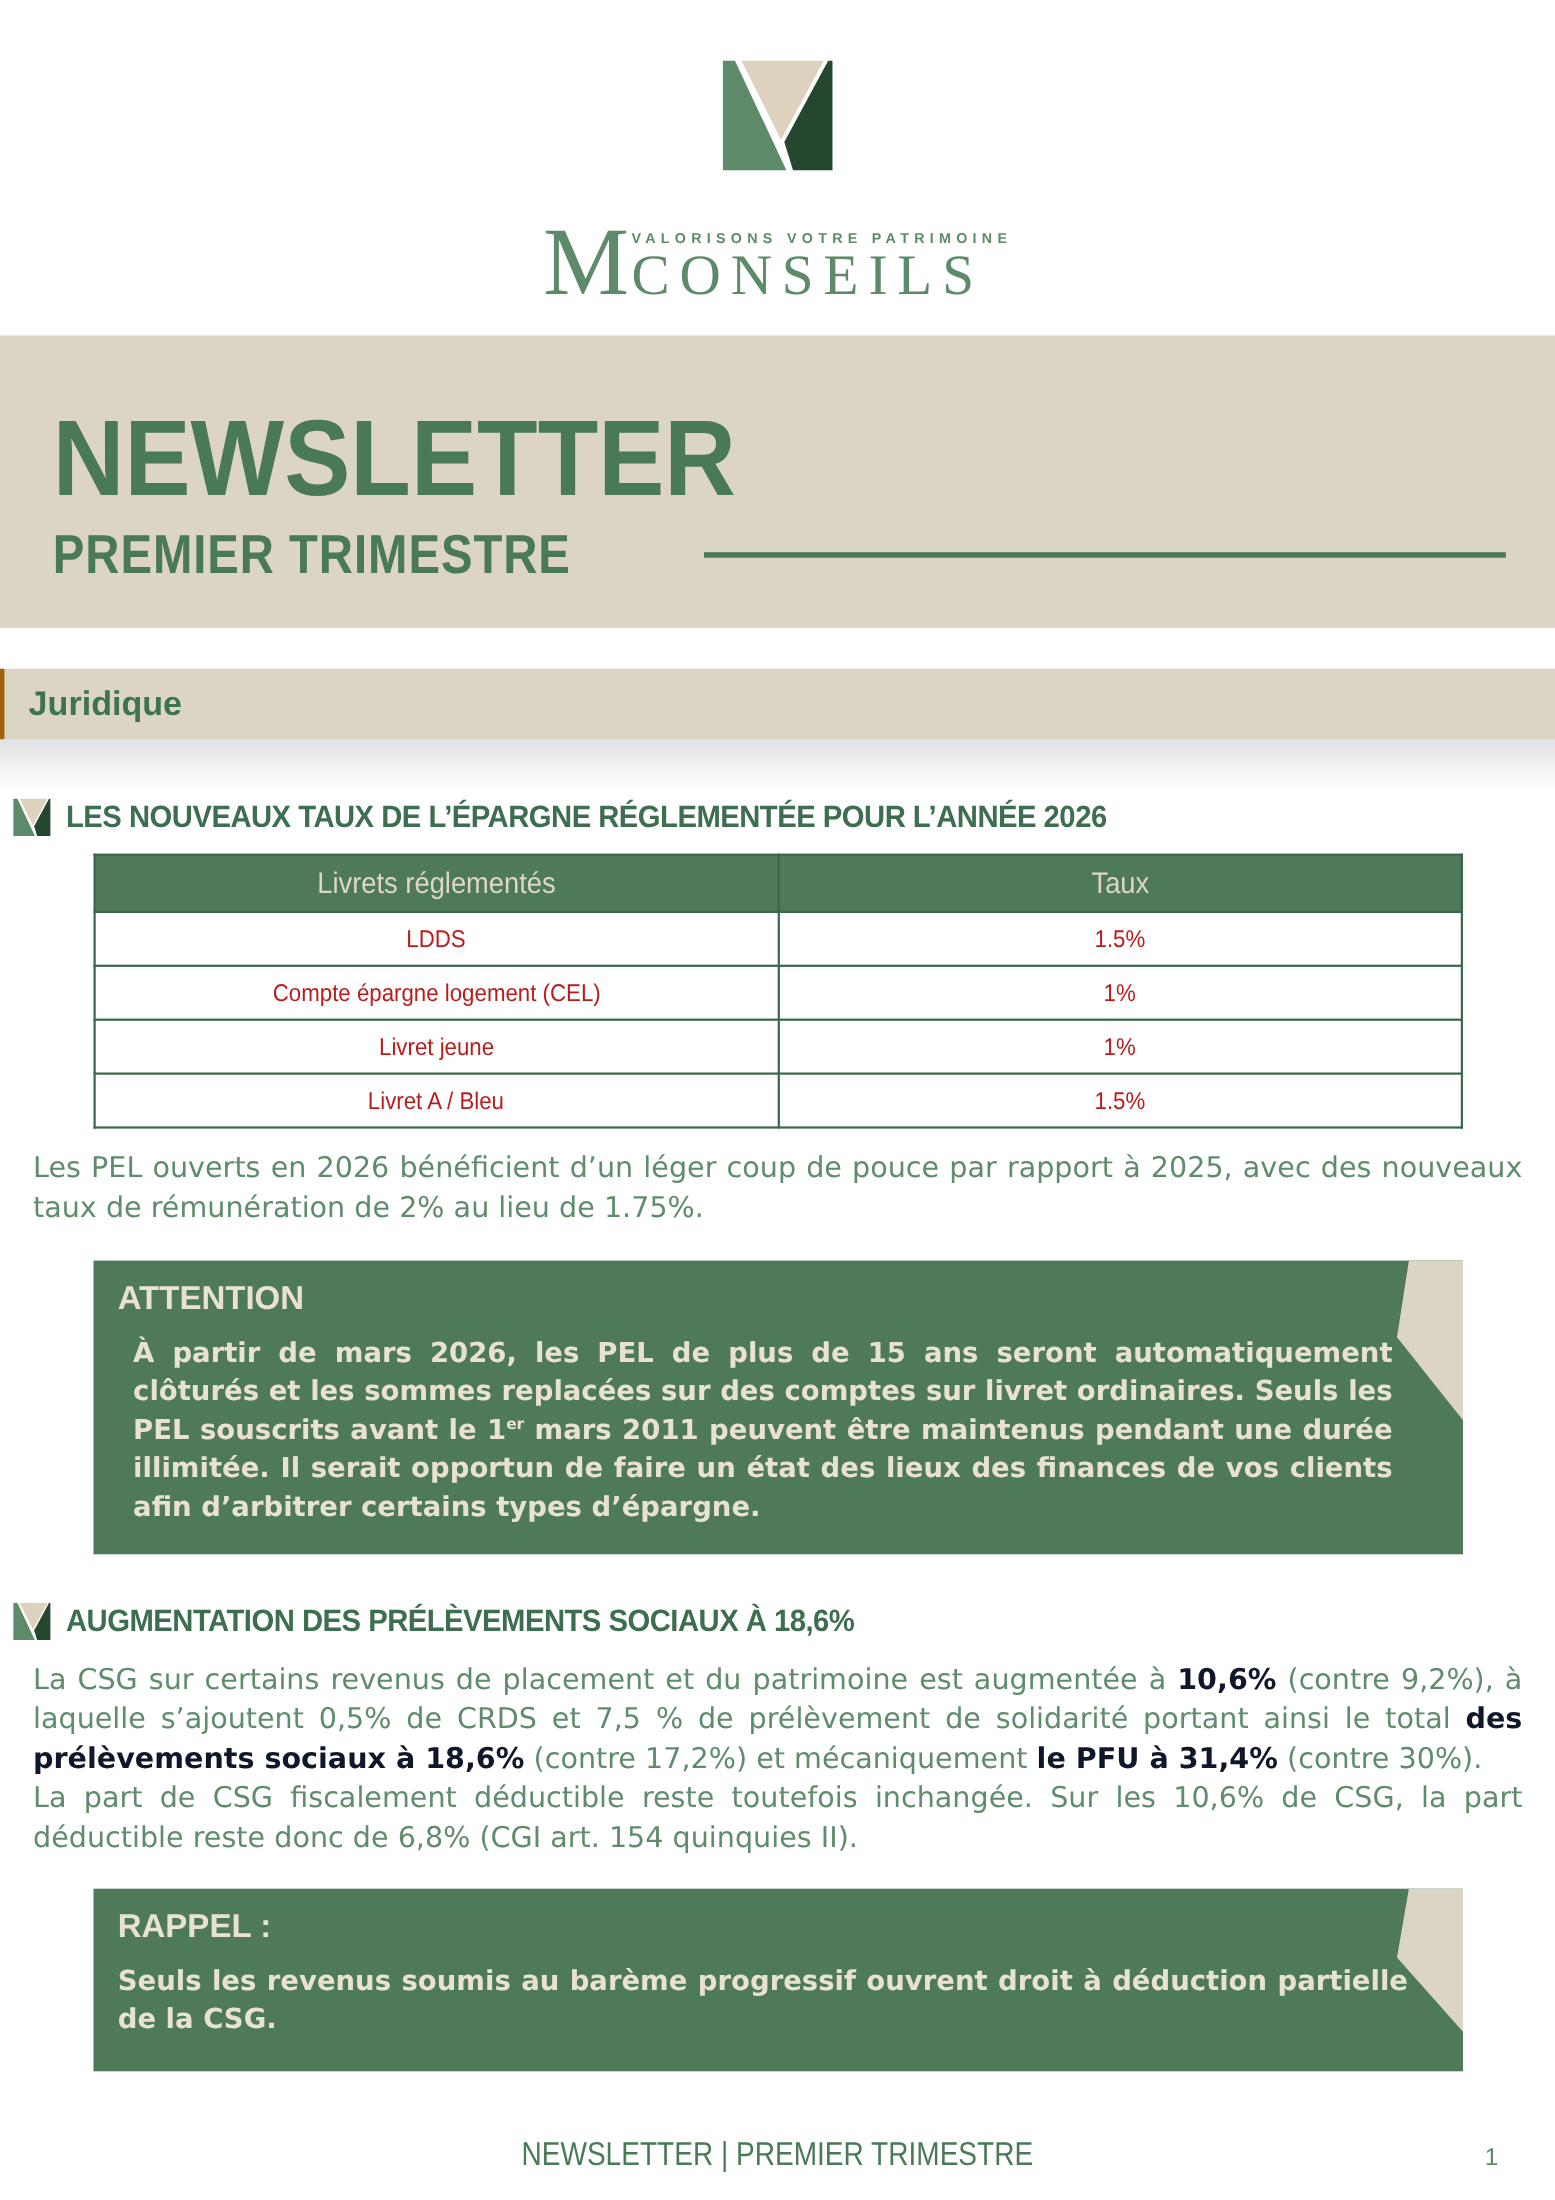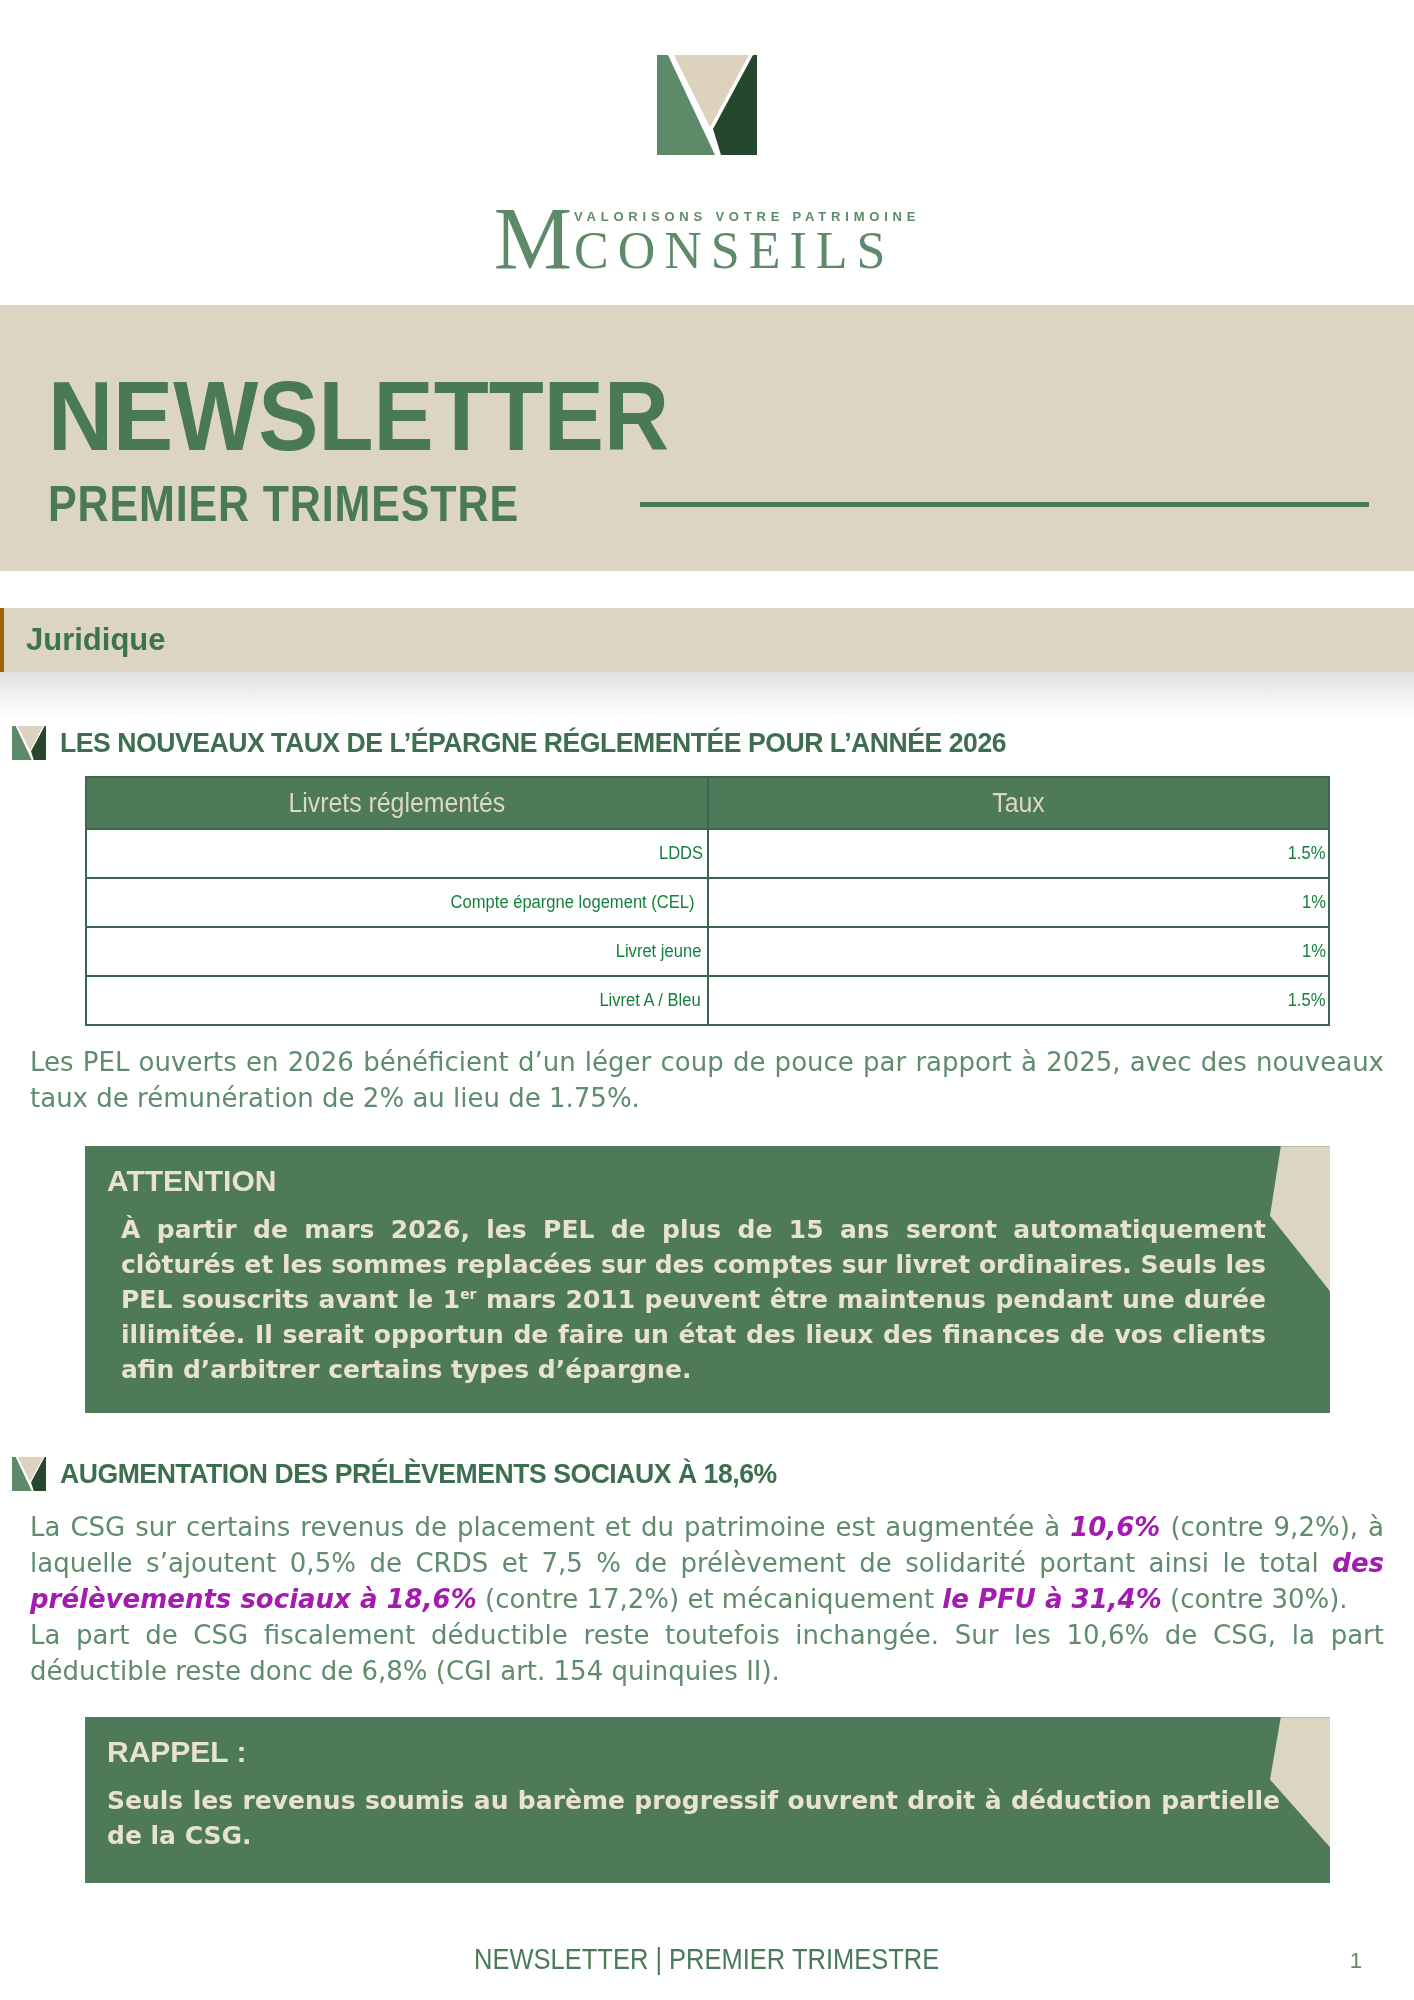--- a/index.html
+++ b/index.html
@@ -72,34 +72,34 @@
   .rates-table{
     margin:16px 0 0 85px;width:1245px;border-collapse:collapse;
     font-family:"Liberation Sans", sans-serif;
     padding-left:16px;
   }
   .rates-table th{
     background:#4e7a5a;color:#ddd7c4;font-weight:400;
     font-size:27px;height:48px;border:2px solid #3a664b;text-align:center;
   }
   .rates-table td{
-    background:#ffffff;color:#15803d;
-    font-size:18px;height:45px;border:2px solid #3a664b;text-align:right;
+    background:#ffffff;color:#b91c1c;
+    font-size:22px;height:45px;border:2px solid #3a664b;text-align:center;
   }
   .rates-table .col-livret{width:50%;}
   .rates-table .col-taux{width:50%;}
   .cx{display:inline-block;transform:scaleX(0.92);}
   
   .body-par{
     margin:18px 30px 0 30px;
     font-size:26px;line-height:36px;color:#5f8c6c;
     text-align:justify;
   }
   .body-par p{margin:0;}
-  .body-par b{font-weight:700;color:#a21caf;font-style:italic;}
+  .body-par b{font-weight:700;color:#0f172a;}
   
   .callout{
     position:relative;margin-left:85px;width:1245px;box-sizing:border-box;
     background:#4e7a59;color:#e8e2cf;
     padding:18px 50px 26px 22px;
   }
   .callout.attention{margin-top:30px;}
   .callout.rappel{margin-top:28px;padding-bottom:30px;}
   .callout-title{
     font-family:"Liberation Sans", sans-serif;

